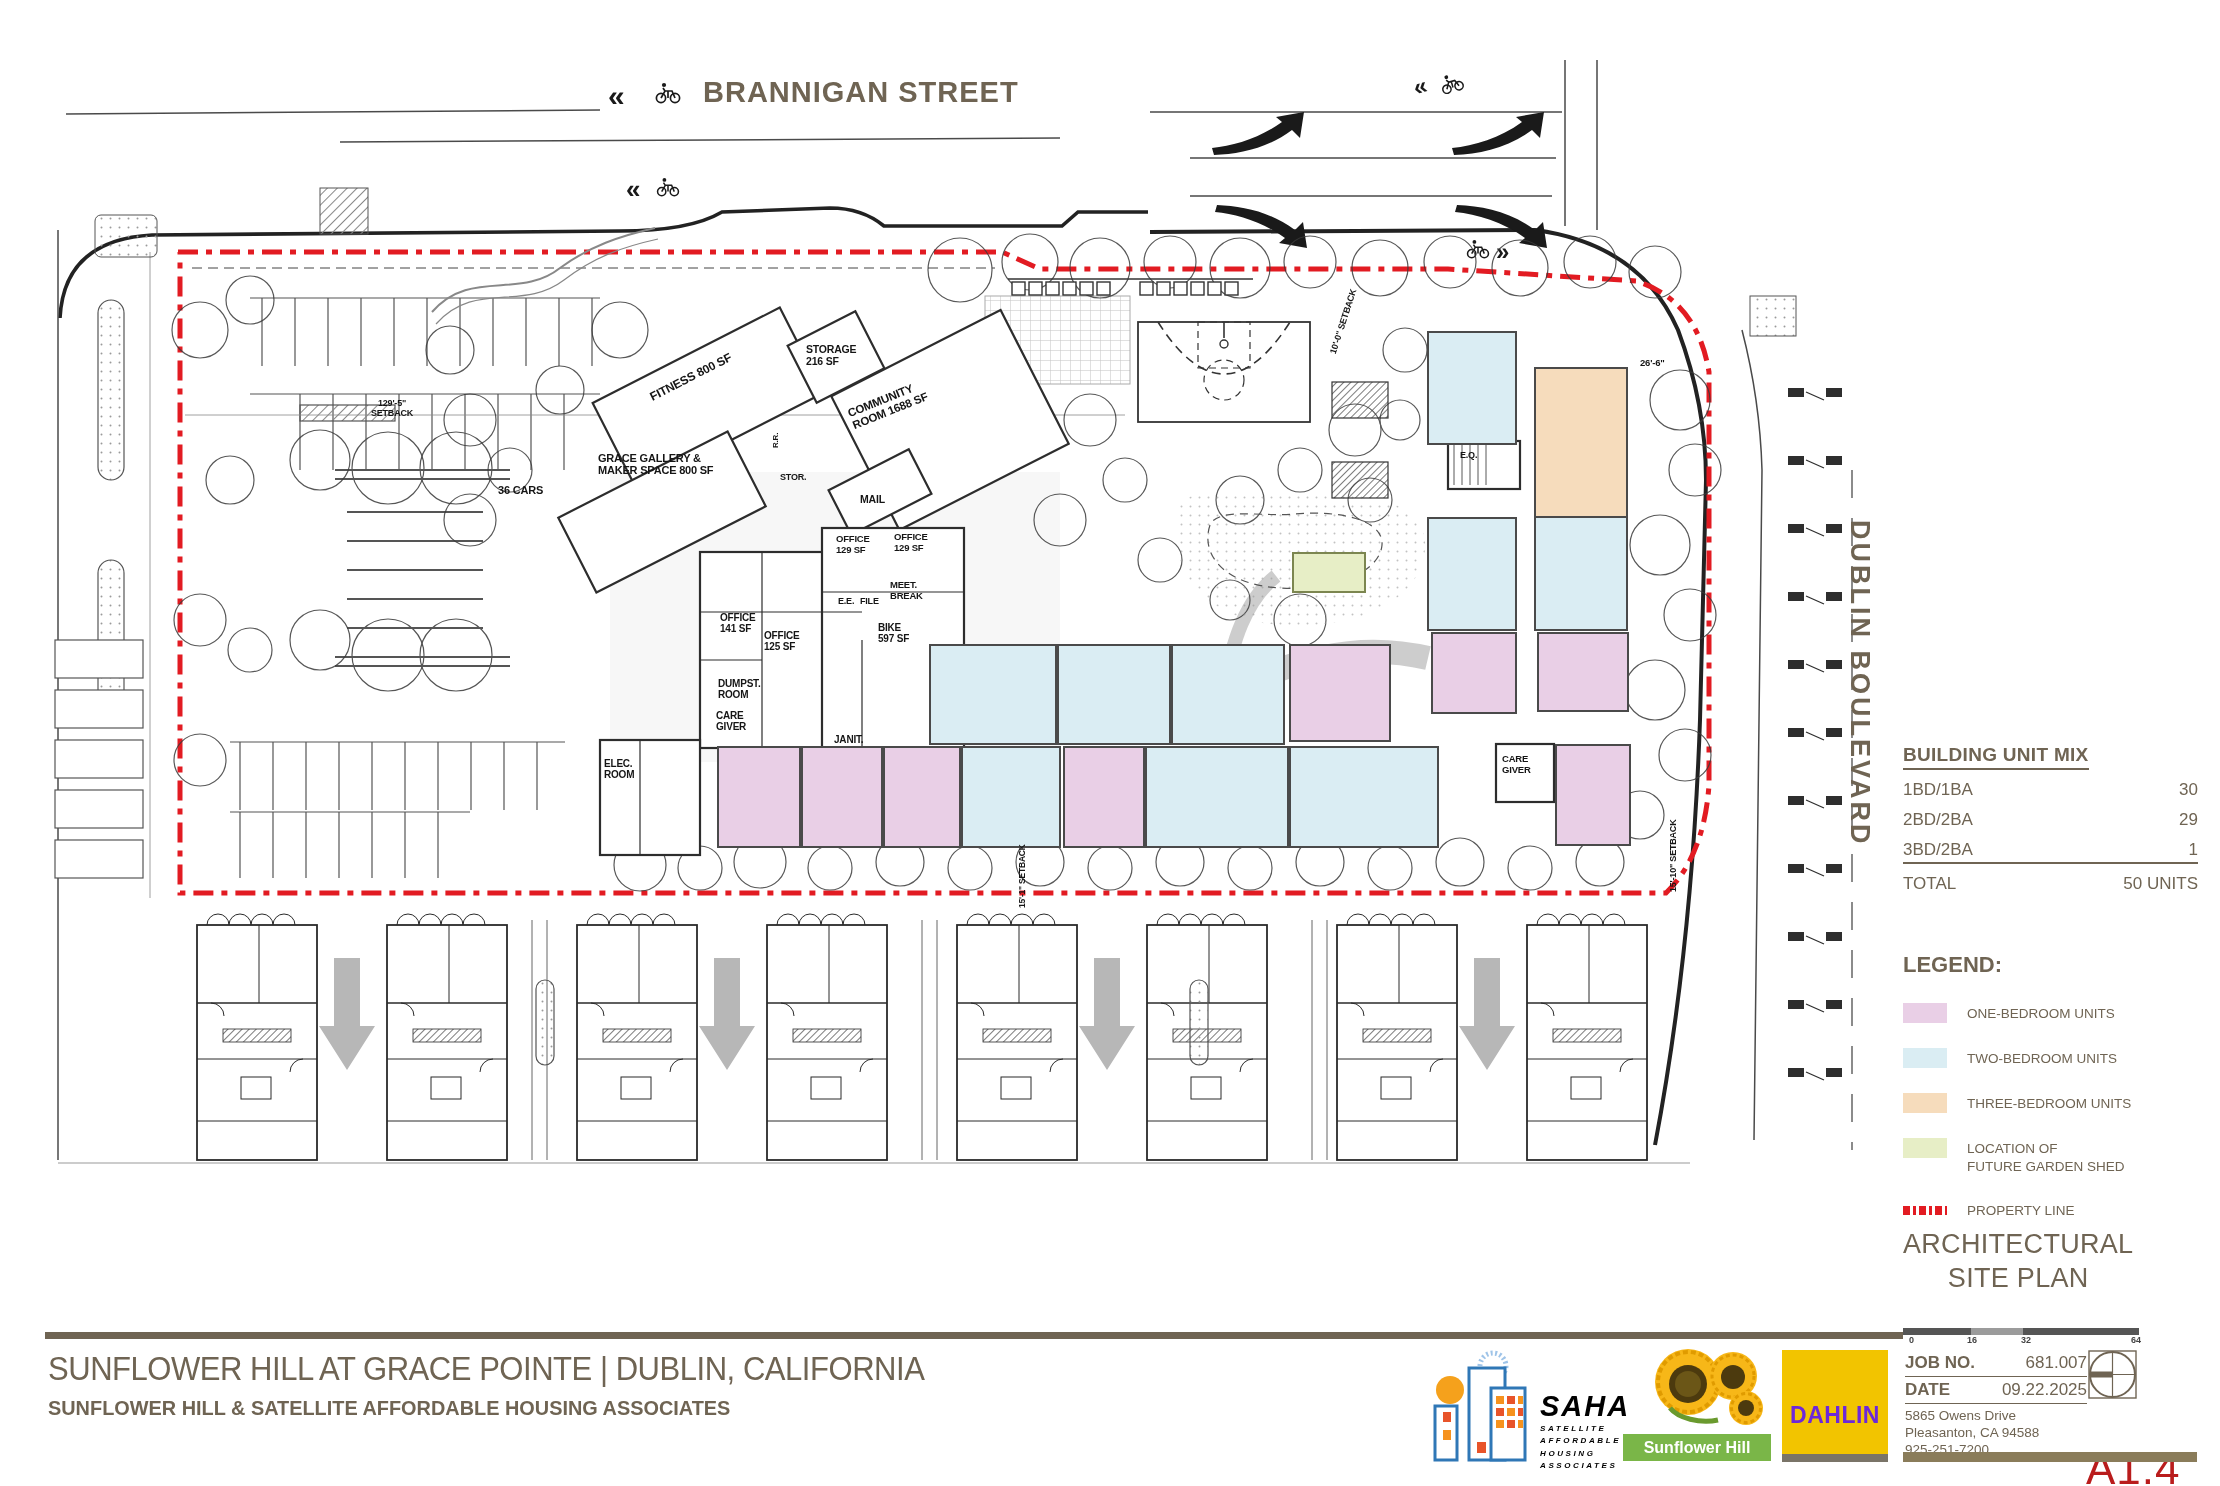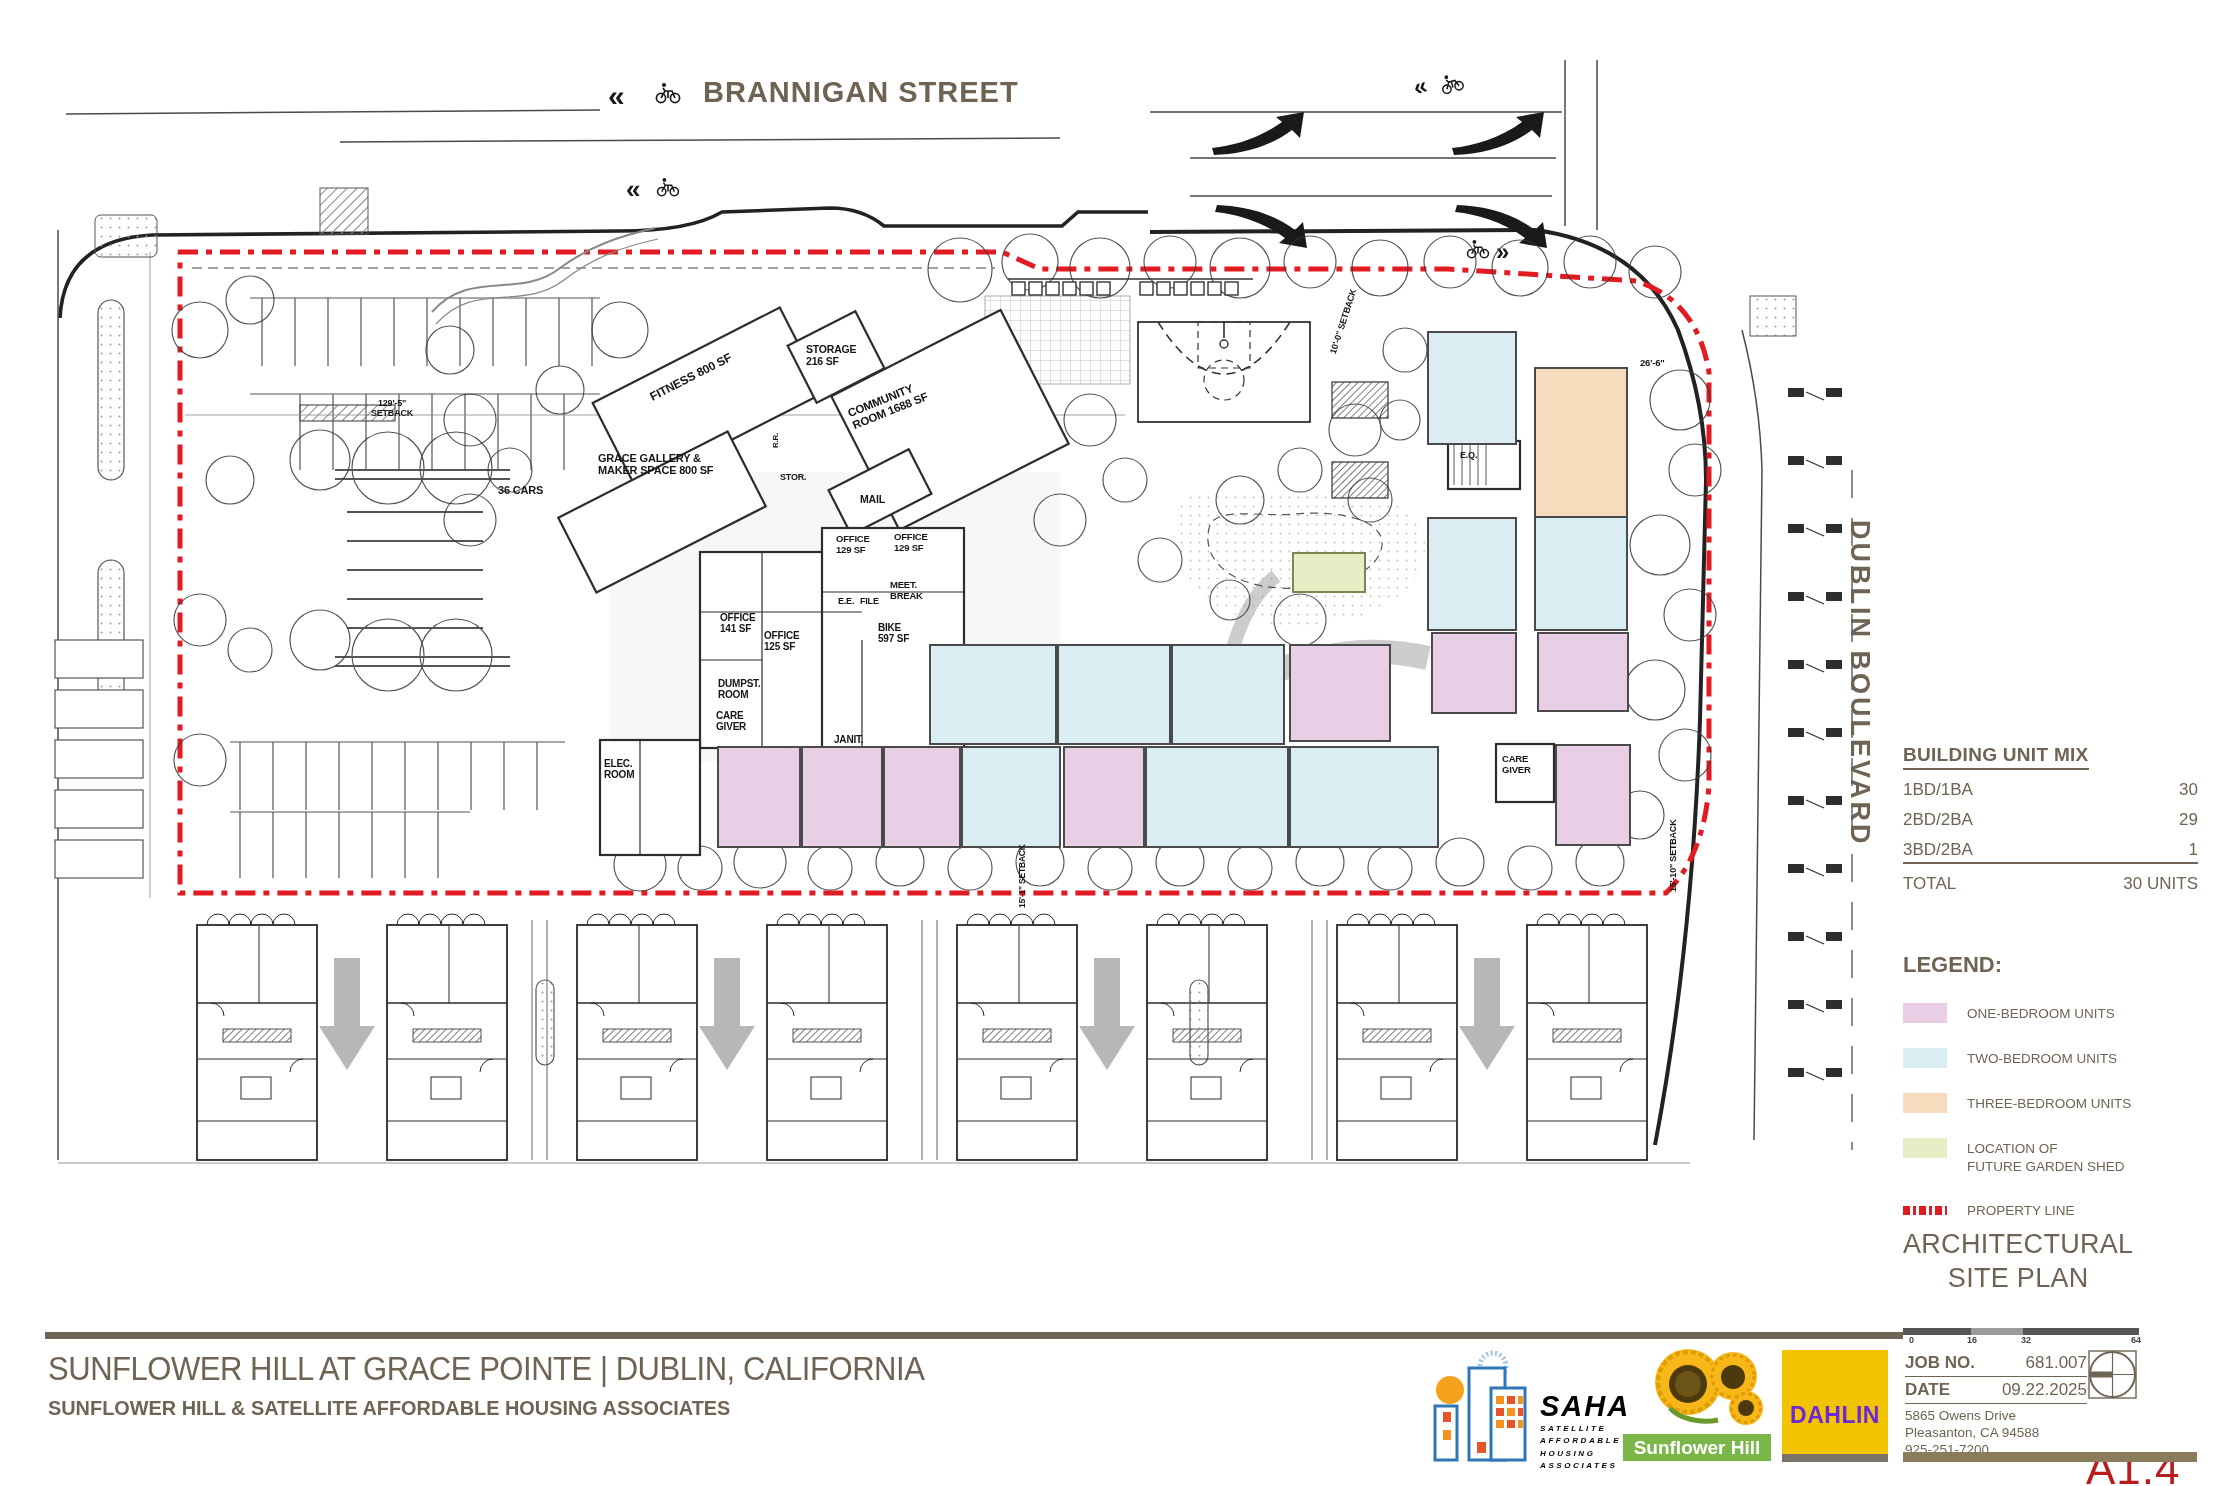--- a/index.html
+++ b/index.html
@@ -37,21 +37,21 @@
               transform:scaleX(0.94);transform-origin:0 0;letter-spacing:-0.5px;white-space:nowrap;}
   .proj-sub{position:absolute;font-size:20.5px;color:#6f6453;font-weight:bold;
             transform:scaleX(0.97);transform-origin:0 0;white-space:nowrap;}
   .dahlin-box{position:absolute;background:#f2c400;width:106px;height:104px;display:flex;
               align-items:center;justify-content:center;}
   .dahlin-box span{font-size:23px;font-weight:bold;color:#6d28d9;letter-spacing:0.5px;margin-top:26px;}
   .saha-text{position:absolute;color:#000000;font-style:italic;}
   .saha-name{font-size:29px;font-weight:bold;letter-spacing:2px;}
   .saha-sub{font-size:8px;font-weight:bold;letter-spacing:2.6px;line-height:1.55;}
   .sun-bar{position:absolute;background:#7ab648;width:148px;height:27px;display:flex;align-items:center;justify-content:center;}
-  .sun-bar span{color:#fff;font-size:19px;font-weight:bold;}
+  .sun-bar span{color:#fff;font-size:16px;font-weight:bold;}
 </style>
 </head>
 <body>
 
 <div id="sheet">
 
 <svg width="2220" height="1486" viewBox="0 0 2220 1486">
   <defs>
     <pattern id="hatch45" width="7" height="7" patternTransform="rotate(45)" patternUnits="userSpaceOnUse">
       <line x1="0" y1="0" x2="0" y2="7" stroke="#888" stroke-width="2"></line>
@@ -417,21 +417,21 @@
     <span>2BD/2BA</span>
     <span>29</span>
   </div>
   <div class="umx-row">
     <span>3BD/2BA</span>
     <span>1</span>
   </div>
   <div class="umx-div"></div>
   <div class="umx-row">
     <span>TOTAL</span>
-    <span>30 UNITS</span>
+    <span>50 UNITS</span>
   </div>
 </div>
 
 <div class="panel" style="left:1903px;top:952px;">
   <div class="lg-title">LEGEND:</div>
   <div class="lg-item">
     <div class="lg-sw sw-1bd"></div>
     <div class="lg-lab">ONE-BEDROOM UNITS</div>
   </div>
   <div class="lg-item">

